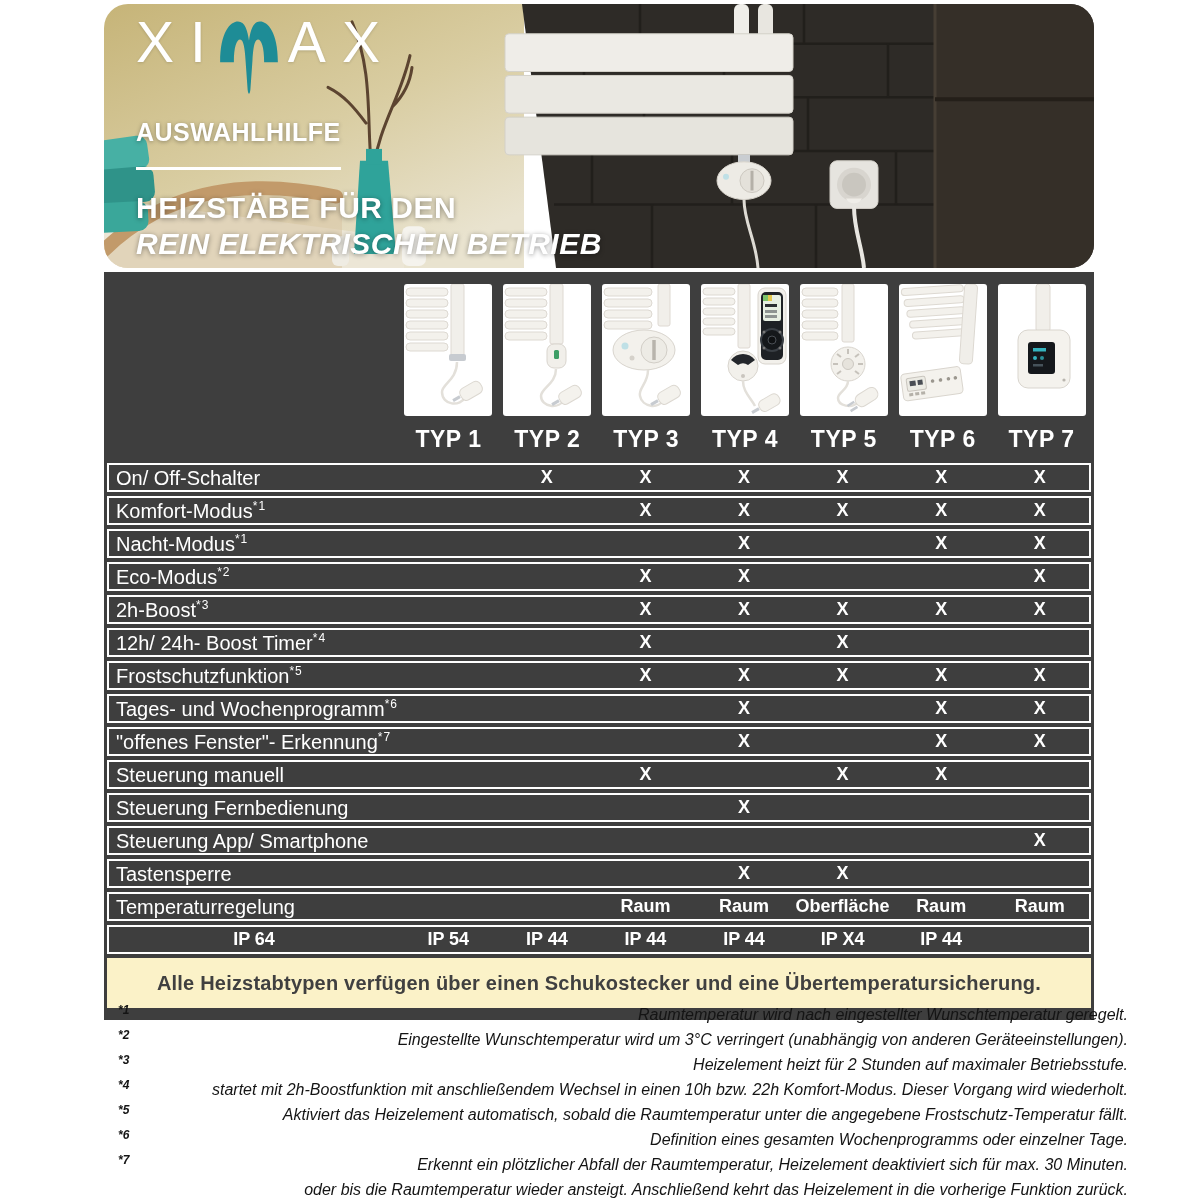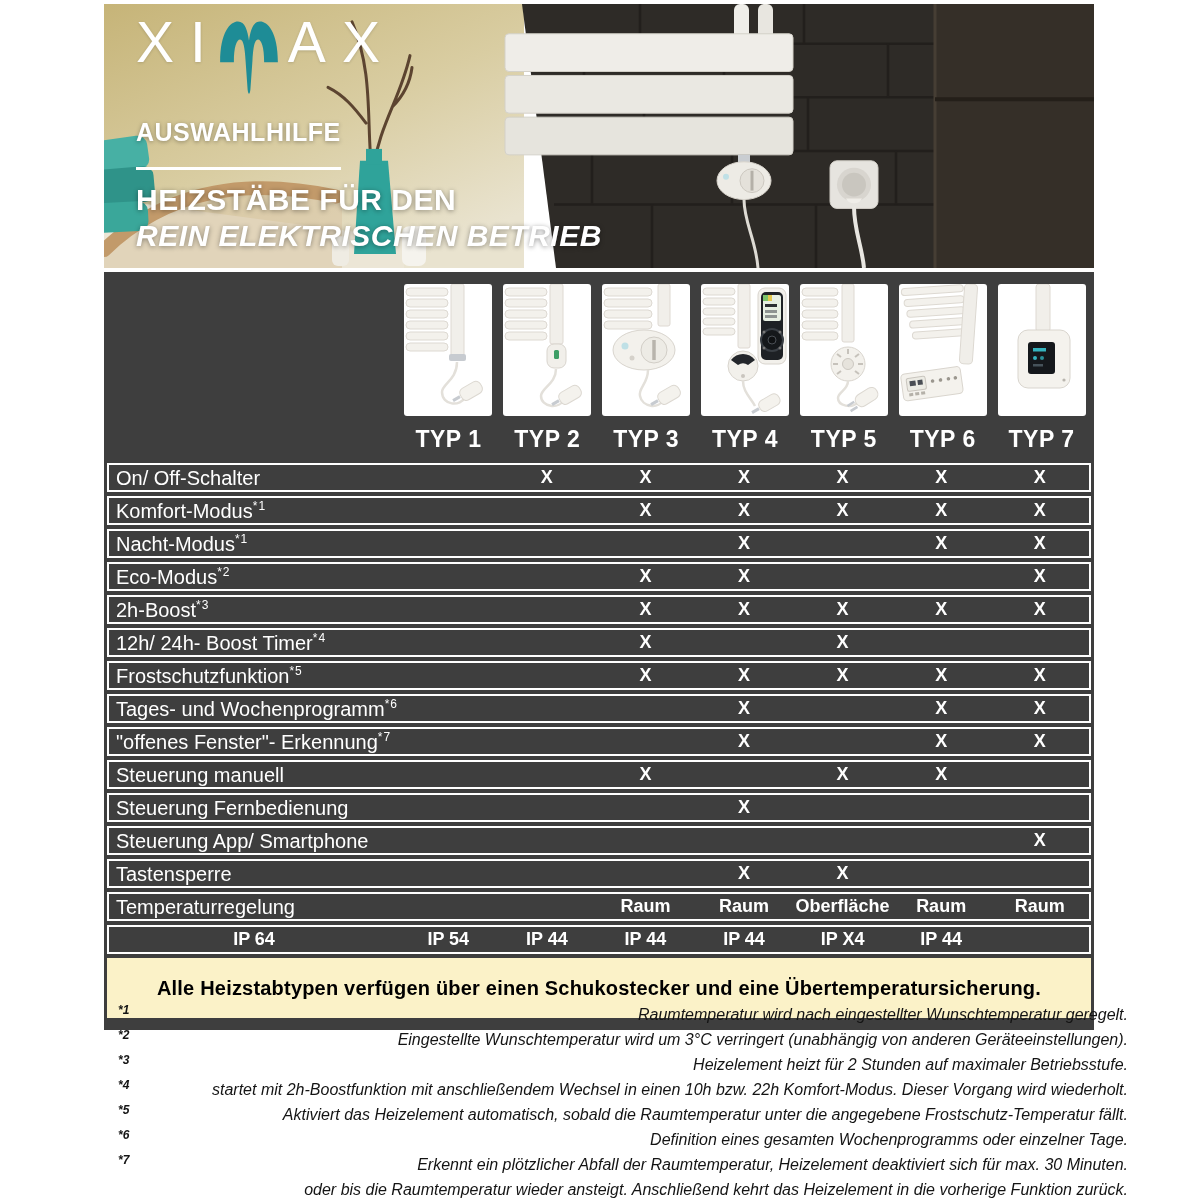--- a/index.html
+++ b/index.html
@@ -1,41 +1,41 @@
 <!DOCTYPE html>
 <html lang="de"><head>
 <meta charset="utf-8">
 <style>
   html,body{margin:0;padding:0;background:#ffffff;}
   body{width:1200px;height:1200px;font-family:"Liberation Sans",sans-serif;-webkit-font-smoothing:antialiased;}
   .page{position:relative;width:1200px;height:1200px;background:#fff;overflow:hidden;}
 
   
-  .hero{position:absolute;left:104px;top:4px;width:990px;height:264px;overflow:hidden;}
+  .hero{position:absolute;left:104px;top:4px;width:990px;height:264px;overflow:hidden;border-radius:24px;}
   .hero svg.scene{position:absolute;left:0;top:0;width:100%;height:100%;display:block;}
   .hero-text{position:absolute;left:32px;top:10px;color:#fff;}
   .logo{display:flex;align-items:flex-start;font-size:57px;font-weight:400;letter-spacing:16px;line-height:1;color:#fff;text-shadow:0 1px 3px rgba(0,0,0,.15);}
   .logo .m{width:66px;height:88px;margin:0 6px 0 -6px;}
   .eyebrow{margin-top:16px;display:inline-block;font-size:25px;font-weight:bold;letter-spacing:.5px;border-bottom:3px solid #fff;padding-bottom:20px;text-shadow:0 1px 4px rgba(0,0,0,.35);}
-  .h-title{font-size:30px;font-weight:bold;letter-spacing:.5px;margin-top:13px;text-shadow:0 1px 5px rgba(0,0,0,.4);}
+  .h-title{font-size:30px;font-weight:bold;letter-spacing:.5px;margin-top:21px;text-shadow:0 1px 5px rgba(0,0,0,.4);}
   .h-title.second{margin-top:2px;font-style:italic;}
 
   
   .tablewrap{position:absolute;left:104px;top:272px;width:990px;background:#3e3e3e;padding:0 0 12px 0;}
   .typehead{display:grid;grid-template-columns:292px repeat(7,1fr);padding:12px 3px 0 3px;}
   .typecol{display:flex;flex-direction:column;align-items:center;}
   .product-box{width:88px;height:132px;background:#fff;border-radius:3px;overflow:hidden;}
   .product-box svg{display:block;width:88px;height:132px;}
   .typelabel{height:47px;display:flex;align-items:center;justify-content:center;color:#fff;font-size:23px;font-weight:bold;letter-spacing:.5px;}
   .rows{padding:0 3px;border-radius:27px;}
   .trow{display:grid;grid-template-columns:290px repeat(7,1fr);height:25px;border:2px solid #fff;margin-bottom:4px;align-items:center;background:#3e3e3e;}
   .rlabel{color:#fff;font-size:20px;padding-left:7px;white-space:nowrap;}
   .rlabel sup{font-size:12px;letter-spacing:1px;}
   .cell{color:#fff;font-size:18px;font-weight:bold;text-align:center;white-space:nowrap;}
-  .banner{margin:0 3px;height:60px;background:#fbf2c8;display:flex;align-items:center;justify-content:center;color:#000000;font-size:20px;font-weight:bold;letter-spacing:.2px;}
+  .banner{margin:0 3px;height:50px;background:#fbf2c8;display:flex;align-items:center;justify-content:center;color:#404040;font-size:20px;font-weight:bold;letter-spacing:.2px;}
 
   
   .footnotes{position:absolute;left:118px;top:1002px;width:1010px;color:#141414;}
   .fn{display:flex;line-height:25px;font-size:16px;font-style:italic;}
   .fn .mark{width:24px;flex:0 0 24px;font-style:italic;font-size:12px;position:relative;top:-4px;font-weight:bold;}
   .fn .txt{flex:1;text-align:right;}
 </style>
 </head>
 <body>
 

